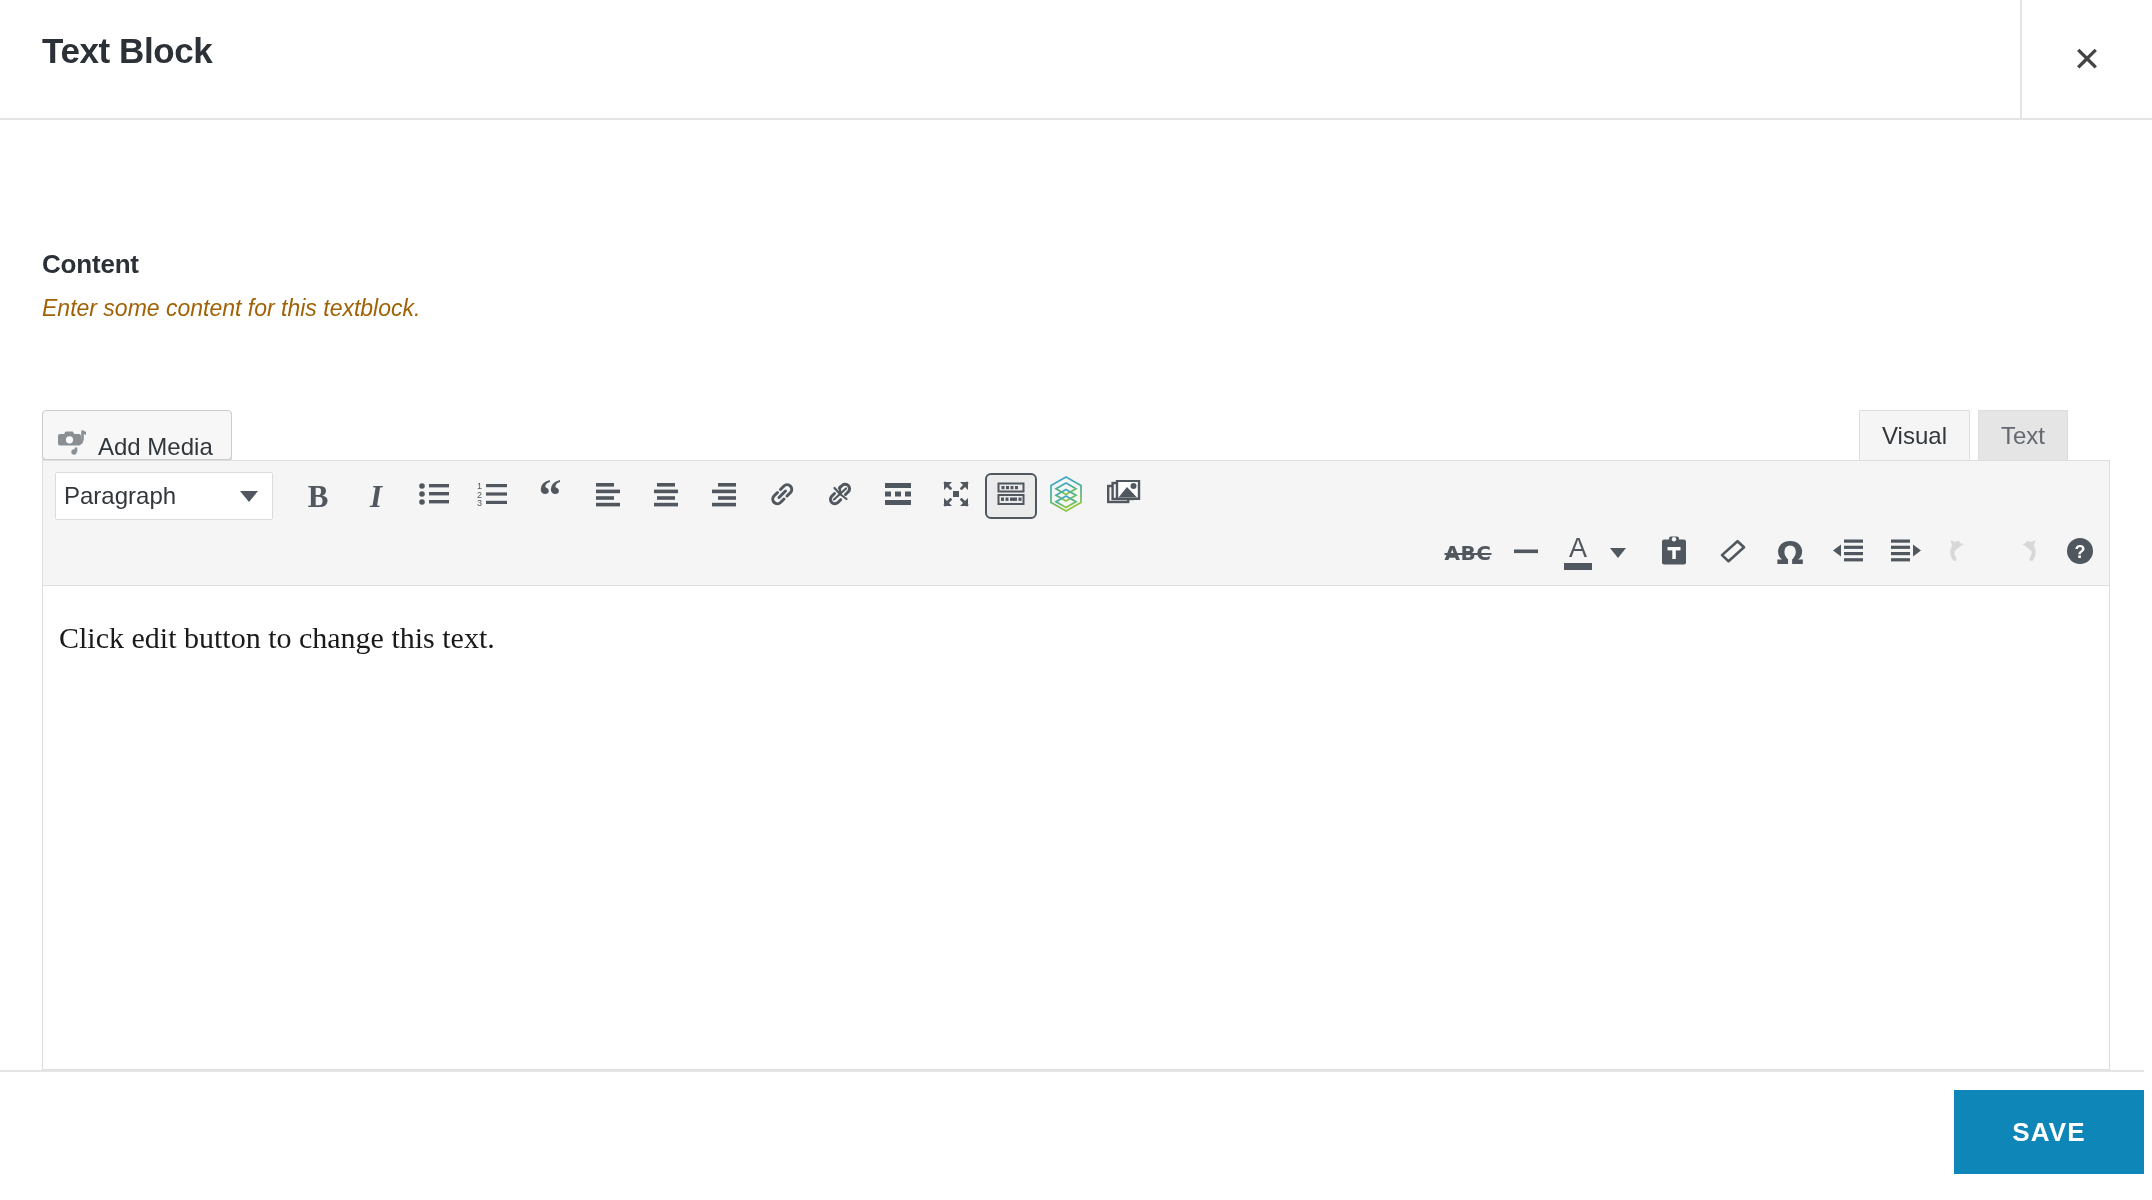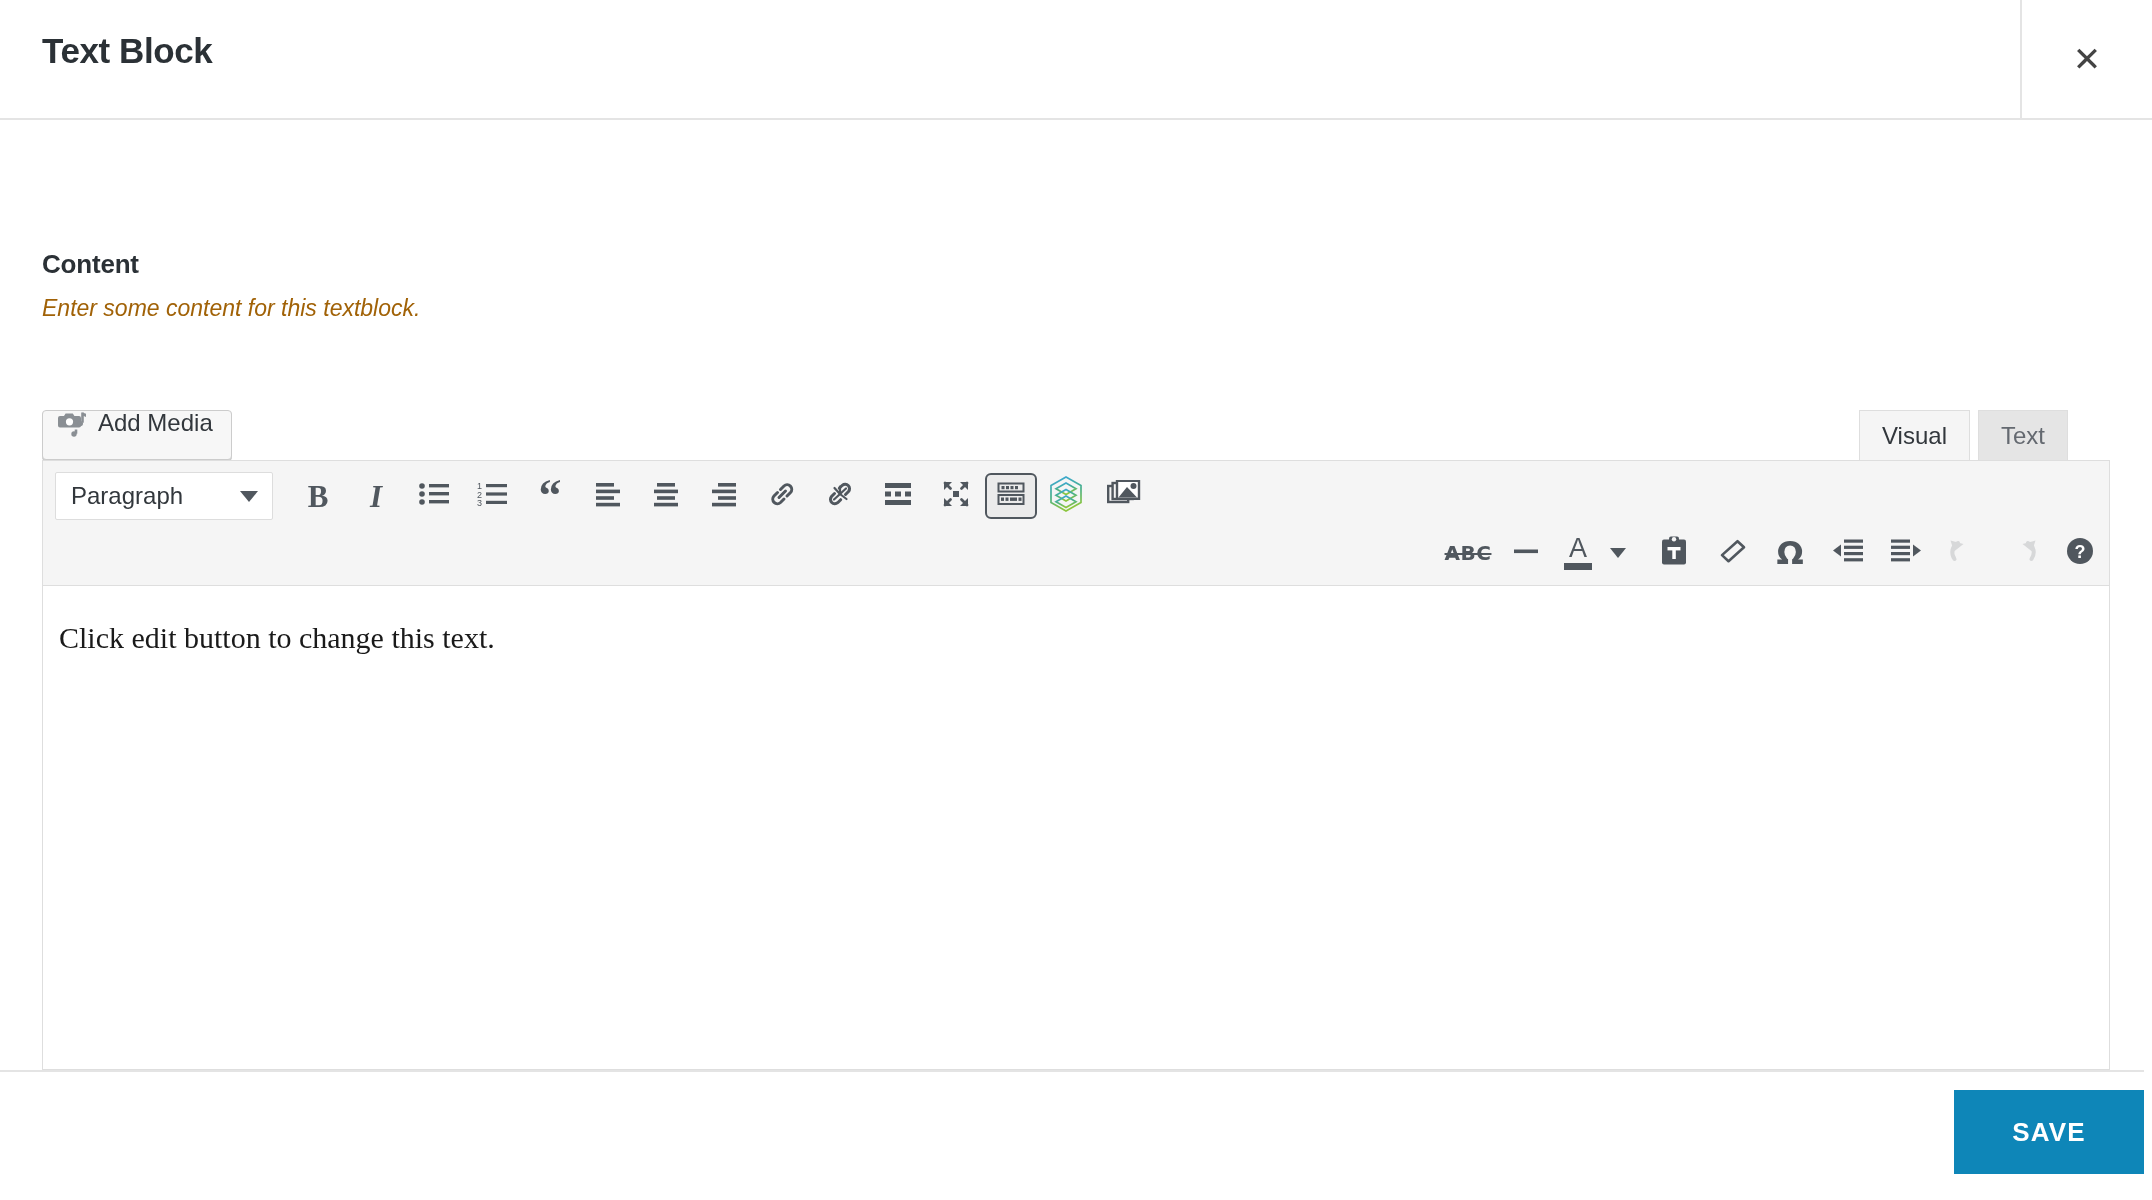--- a/index.html
+++ b/index.html
@@ -92,21 +92,21 @@
   
   .media-row {
     position: absolute;
     left: 42px;
     top: 290px;
     right: 42px;
     height: 52px;
   }
   .add-media-btn {
     display: inline-flex;
-    align-items: flex-start;
+    align-items: flex-end;
     gap: 12px;
     height: 50px;
     padding: 0 18px 0 15px;
     background: #f7f7f7;
     border: 1px solid #ccc;
     border-radius: 4px;
     box-sizing: border-box;
     cursor: pointer;
     box-shadow: 0 1px 0 #ccc;
   }
@@ -196,21 +196,21 @@
   
   .para-select {
     width: 218px;
     height: 48px;
     background: #ffffff;
     border: 1px solid #dddddd;
     border-radius: 2px;
     display: flex;
     align-items: center;
     justify-content: space-between;
-    padding: 0 14px 0 15px;
+    padding: 0 14px 0 8px;
     box-sizing: border-box;
     margin-right: 16px;
     margin-left: 2px;
     cursor: pointer;
   }
   .para-select-label {
     font-size: 24px;
     color: #32373c;
     line-height: 1;
   }

